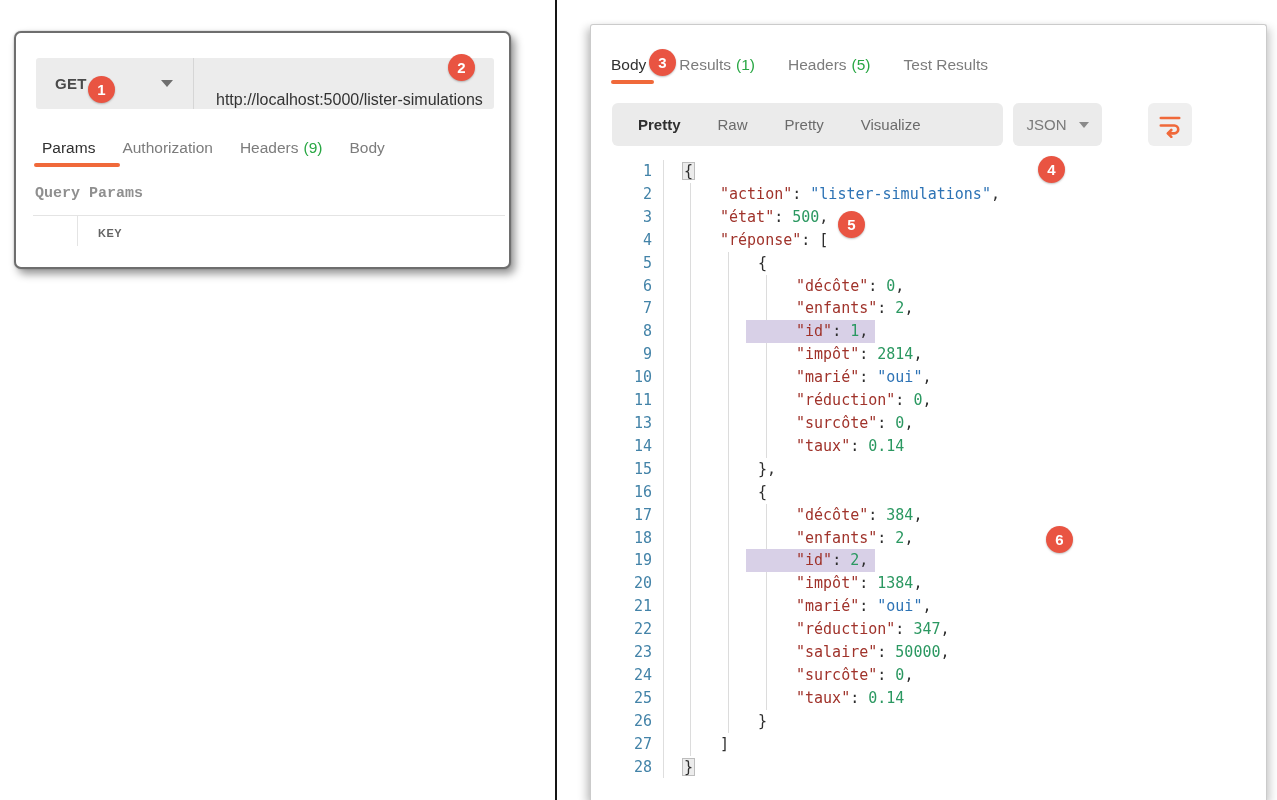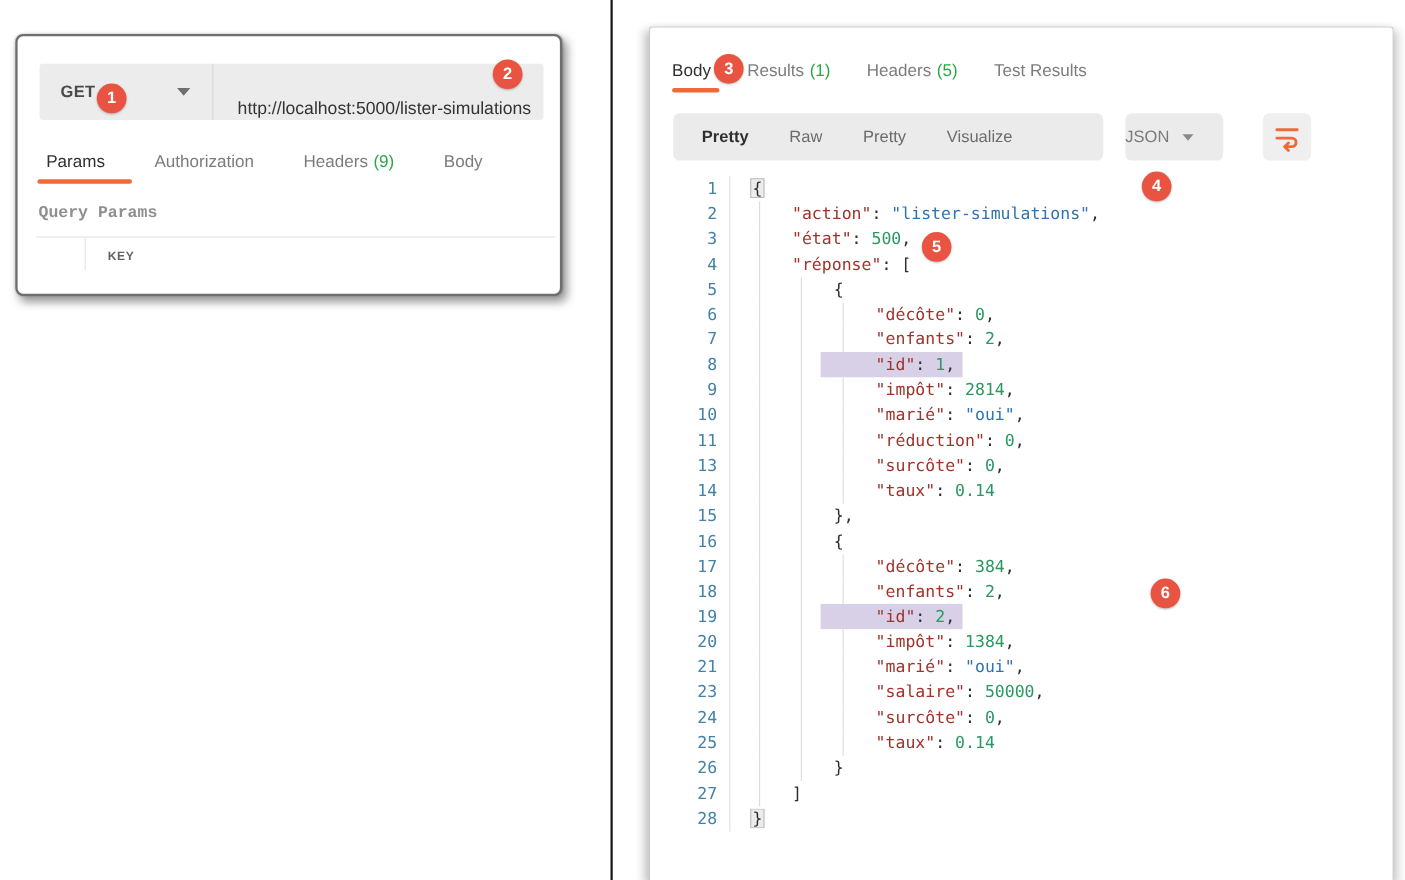--- a/index.html
+++ b/index.html
@@ -16,21 +16,21 @@
   .url-bar { position:absolute; left:20px; top:25px; width:458px; height:51px;
              background:#ececec; border-radius:3px; display:flex; align-items:flex-end; }
   .method-box { width:158px; height:100%; position:relative; display:flex; align-items:center;
                 border-right:1px solid #d6d6d6; cursor:pointer; }
   .method-label { margin-left:19px; font-size:15px; font-weight:700; color:#4a4a4a; letter-spacing:.3px; }
   .caret { width:0; height:0; border-left:6px solid transparent; border-right:6px solid transparent;
            border-top:7px solid #6f6f6f; display:inline-block; }
   .method-caret { position:absolute; right:20px; top:22px; }
   .url-text { flex:1; margin-left:22px; font-size:16px; color:#333; white-space:nowrap; overflow:hidden; }
 
-  .req-tabs { position:absolute; left:26px; top:106px; display:flex; gap:45px; font-size:15.5px; }
+  .req-tabs { position:absolute; left:26px; top:106px; display:flex; gap:27px; font-size:15.5px; }
   .tab { color:#7c7c7c; cursor:pointer; white-space:nowrap;text-align:center; }
   .tab.active { color:#303030; }
   .cnt { color:var(--green); margin-left:5px; }
   .req-underline { position:absolute; left:18px; top:130px; width:86px; height:4px;
                    background:var(--accent); border-radius:2px; }
   .qp-label { position:absolute; left:19px; top:152px; font-size:15px; font-weight:700; color:#8f8f8f;font-family:Liberation Mono, monospace; }
   .qp-divider { position:absolute; left:17px; right:4px; top:182px; height:1px; background:#e4e4e4; }
   .key-vline { position:absolute; left:61px; top:182px; width:1px; height:31px; background:#e4e4e4; }
   .key-header { position:absolute; left:70px; top:194px; font-size:11px; font-weight:700;
                 color:#636363; letter-spacing:.5px;padding-left:12px; }
@@ -42,22 +42,22 @@
   .res-tabs { position:absolute; left:20px; top:31px; display:flex; gap:33px; font-size:15.5px; }
   .res-underline { position:absolute; left:20px; top:55px; width:43px; height:4px;
                    background:var(--accent); border-radius:2px; }
 
   .toolbar { position:absolute; left:0; top:78px; height:43px; width:100%; }
   .seg-control { position:absolute; left:21px; top:0; width:391px; height:43px; background:#ebebeb;
                  border-radius:6px; display:flex; align-items:center; padding:0 26px; gap:37px; }
   .seg-item { font-size:15px; color:#6b6b6b; cursor:pointer; }
   .seg-item.active { color:#2f2f2f; font-weight:700; }
   .lang-dd { position:absolute; left:422px; top:0; width:89px; height:43px; background:#ebebeb;
-             border-radius:6px; display:flex; align-items:center; justify-content:flex-start; gap:12px;
-             cursor:pointer;margin-left:10px; }
+             border-radius:6px; display:flex; align-items:center; justify-content:center; gap:12px;
+             cursor:pointer; }
   .lang-label { font-size:15px; color:#7a7a7a; }
   .lang-caret { border-top-color:#8a8a8a; border-left-width:5px; border-right-width:5px; border-top-width:6px; }
   .wrap-btn { position:absolute; left:557px; top:0; width:44px; height:43px; background:#efefef;
               border-radius:6px; display:flex; align-items:center; justify-content:center; cursor:pointer; }
 
   
   .code { position:absolute; left:0; top:135px; right:2px;
           font-family:"DejaVu Sans Mono", monospace; font-size:15px; line-height:22.9px; }
   .cl { display:flex; }
   .ln { width:73px; padding-right:11px; text-align:right; color:var(--lnum);
@@ -229,20 +229,24 @@
         </div>
         <div class="cl">
           <span class="ln">20</span>
           <span class="cc"><span class="ind"></span><span class="ind"></span><span class="ind"></span><span class="seg-txt"><span class="tk-k">"impôt"</span><span class="tk-p">: </span><span class="tk-n">1384</span><span class="tk-p">,</span></span></span>
         </div>
         <div class="cl">
           <span class="ln">21</span>
           <span class="cc"><span class="ind"></span><span class="ind"></span><span class="ind"></span><span class="seg-txt"><span class="tk-k">"marié"</span><span class="tk-p">: </span><span class="tk-s">"oui"</span><span class="tk-p">,</span></span></span>
         </div>
         <div class="cl">
+          <span class="ln">22</span>
+          <span class="cc"><span class="ind"></span><span class="ind"></span><span class="ind"></span><span class="seg-txt"><span class="tk-k">"réduction"</span><span class="tk-p">: </span><span class="tk-n">347</span><span class="tk-p">,</span></span></span>
+        </div>
+        <div class="cl">
           <span class="ln">23</span>
           <span class="cc"><span class="ind"></span><span class="ind"></span><span class="ind"></span><span class="seg-txt"><span class="tk-k">"salaire"</span><span class="tk-p">: </span><span class="tk-n">50000</span><span class="tk-p">,</span></span></span>
         </div>
         <div class="cl">
           <span class="ln">24</span>
           <span class="cc"><span class="ind"></span><span class="ind"></span><span class="ind"></span><span class="seg-txt"><span class="tk-k">"surcôte"</span><span class="tk-p">: </span><span class="tk-n">0</span><span class="tk-p">,</span></span></span>
         </div>
         <div class="cl">
           <span class="ln">25</span>
           <span class="cc"><span class="ind"></span><span class="ind"></span><span class="ind"></span><span class="seg-txt"><span class="tk-k">"taux"</span><span class="tk-p">: </span><span class="tk-n">0.14</span></span></span>

